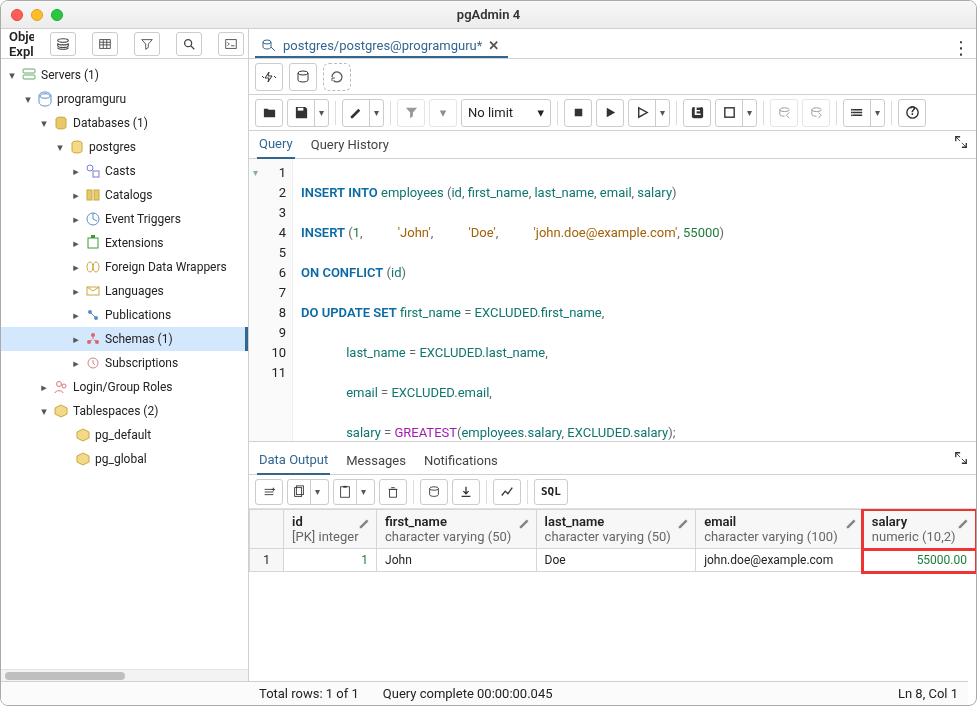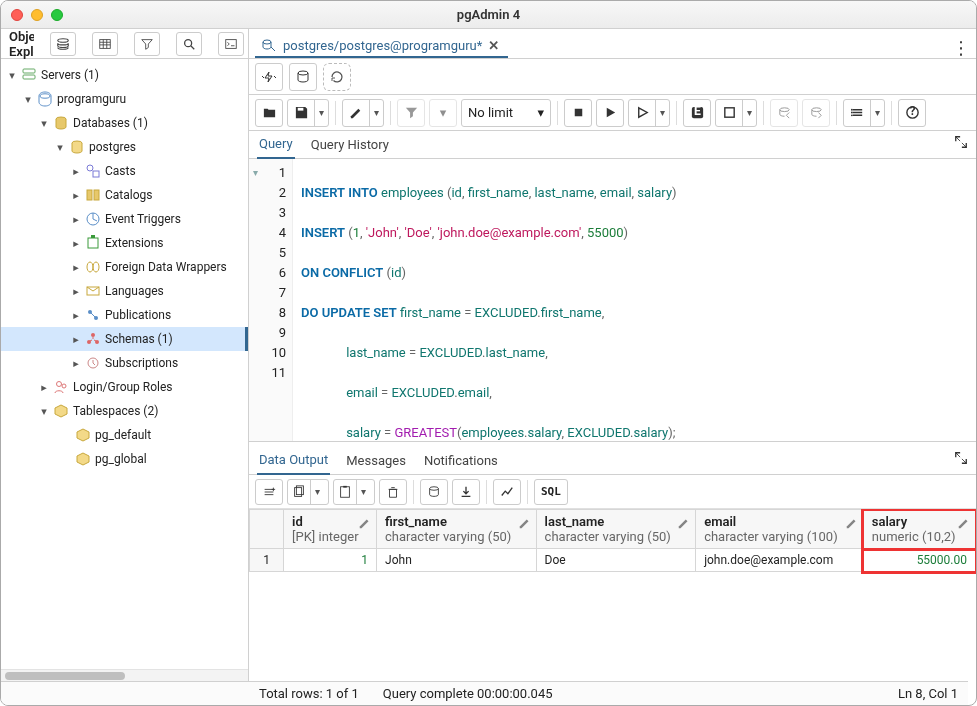--- a/index.html
+++ b/index.html
@@ -56,21 +56,21 @@
   .expand { position:absolute; right:8px; top:4px; cursor:pointer; }
 
   .editor { display:flex; height:282px; position:relative; font-family: Menlo, Consolas, monospace; font-size:13px; overflow:hidden; }
   .gutter { width:44px; background:#fafafa; border-right:1px solid #eee; padding:4px 0; text-align:right; color:#999; }
   .gutter div { height:20px; line-height:20px; padding-right:6px; position:relative; }
   .gutter .fold::after { content:"▾"; position:absolute; left:4px; color:#8aa; font-size:10px; }
   .code { padding:4px 8px; white-space:pre; line-height:20px; overflow:auto; }
   .code .line { height:20px; }
   .kw { color:#0a6aa6; font-weight:600; }
   .fn { color:#a21caf; font-weight:400; }
-  .str { color:#be185d; }
+  .str { color:#a16207;margin-left:32px; }
   .num { color:#1c7d3a; }
   .id { color:#0f766e; }
   .pn { color:#666; }
   .watermark { position:absolute; left:40px; right:0; top:180px; font-size:56px; font-weight:800; letter-spacing:2px; text-align:center; color:rgba(120,100,220,0.16); font-family: -apple-system, sans-serif; pointer-events:none; }
 
   .splitter { height:6px; border-top:1px solid #d0d0d0; cursor:row-resize; }
 
   .out-tabs { height:28px; display:flex; align-items:flex-end; border-bottom:1px solid #d0d0d0; padding:0 8px; gap:14px; position:relative; }
   .out-tools { height:34px; border-bottom:1px solid #e0e0e0; display:flex; align-items:center; padding:0 6px; gap:4px; }
   .obtn { height:26px; min-width:28px; border:1px solid #ccc; border-radius:3px; display:flex; align-items:center; justify-content:center; background:#fff; cursor:pointer; padding:0 4px; font-size:11px; }

